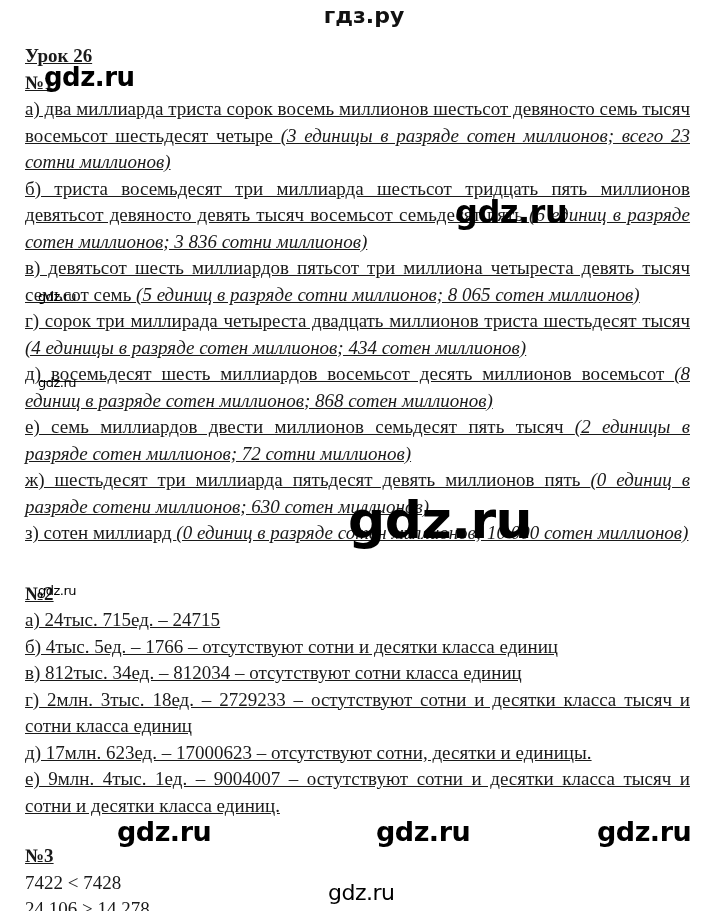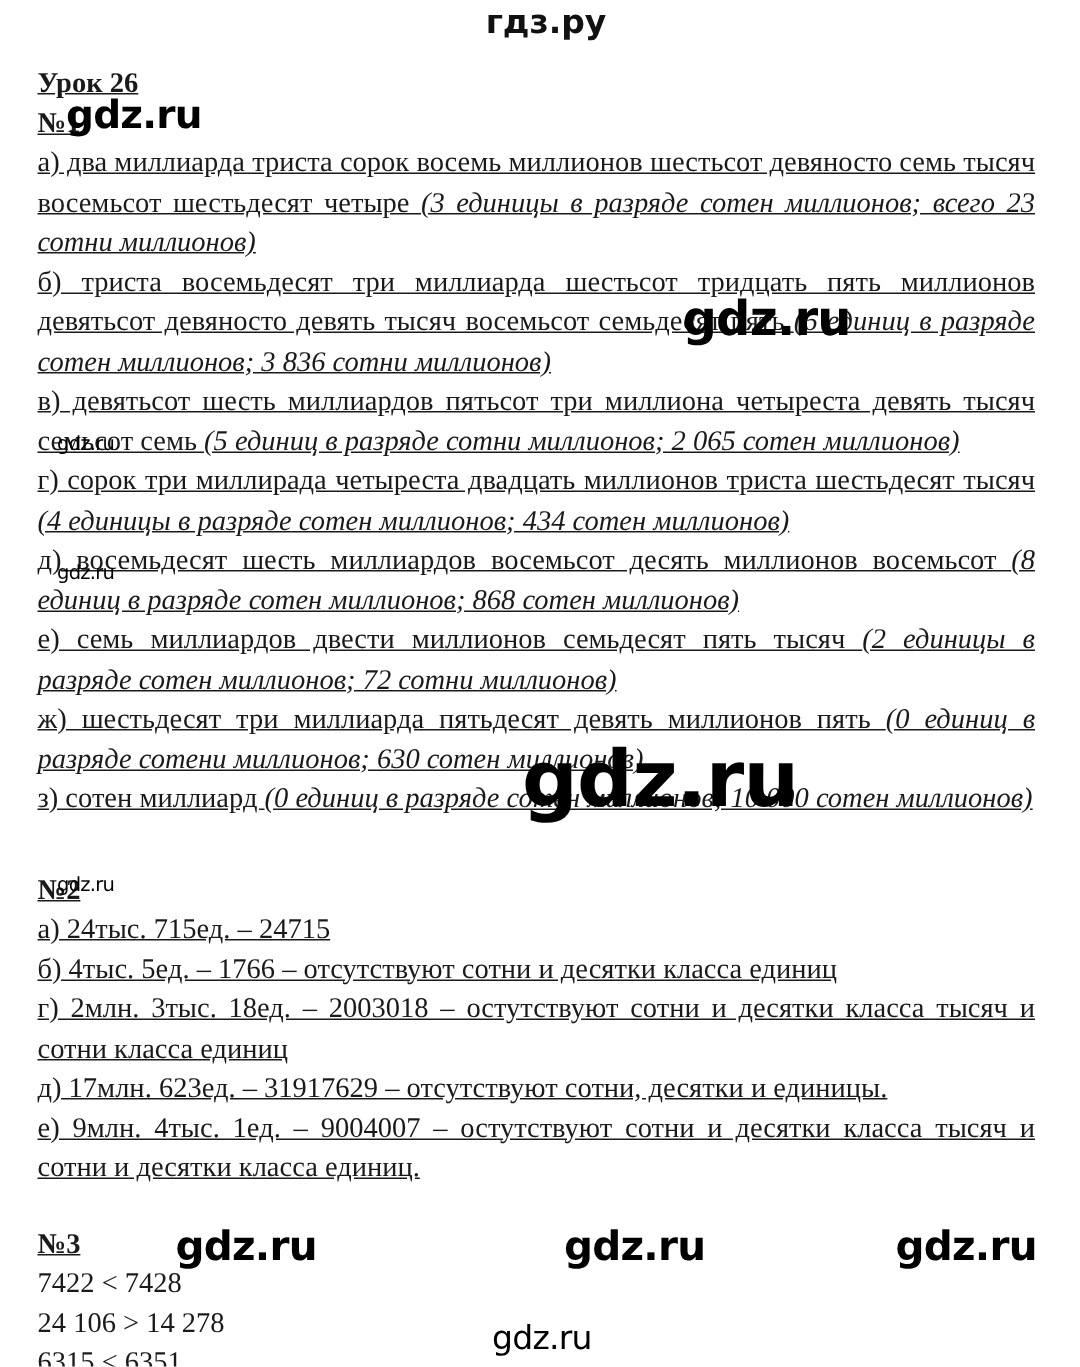--- a/index.html
+++ b/index.html
@@ -29,36 +29,37 @@
 
 <div class="site-title">гдз.ру</div>
 
 <div class="doc">
   <p class="h">Урок 26</p>
   <p class="h">№1</p>
 
   <section>
     <p><span>а) два миллиарда триста сорок восемь миллионов шестьсот девяносто семь тысяч восемьсот шестьдесят четыре </span><span class="it">(3 единицы в разряде сотен миллионов; всего 23 сотни миллионов)</span></p>
     <p><span>б) триста восемьдесят три миллиарда шестьсот тридцать пять миллионов девятьсот девяносто девять тысяч восемьсот семьдесят пять </span><span class="it">(6 единиц в разряде сотен миллионов; 3 836 сотни миллионов)</span></p>
-    <p><span>в) девятьсот шесть миллиардов пятьсот три миллиона четыреста девять тысяч семьсот семь </span><span class="it">(5 единиц в разряде сотни миллионов; 2 065 сотен миллионов)</span></p>
+    <p><span>в) девятьсот шесть миллиардов пятьсот три миллиона четыреста девять тысяч семьсот семь </span><span class="it">(5 единиц в разряде сотни миллионов; 8 065 сотен миллионов)</span></p>
     <p><span>г) сорок три миллирада четыреста двадцать миллионов триста шестьдесят тысяч </span><span class="it">(4 единицы в разряде сотен миллионов; 434 сотен миллионов)</span></p>
     <p><span>д) восемьдесят шесть миллиардов восемьсот десять миллионов восемьсот </span><span class="it">(8 единиц в разряде сотен миллионов; 868 сотен миллионов)</span></p>
     <p><span>е) семь миллиардов двести миллионов семьдесят пять тысяч </span><span class="it">(2 единицы в разряде сотен миллионов; 72 сотни миллионов)</span></p>
     <p><span>ж) шестьдесят три миллиарда пятьдесят девять миллионов пять </span><span class="it">(0 единиц в разряде сотени миллионов; 630 сотен миллионов)</span></p>
     <p><span>з) сотен миллиард </span><span class="it">(0 единиц в разряде сотен миллионов; 10 000 сотен миллионов)</span></p>
   </section>
 
   <div class="gap" style="height:34px"></div>
 
   <p class="h">№2</p>
   <section>
     <p>а) 24тыс. 715ед. – 24715</p>
     <p>б) 4тыс. 5ед. – 1766 – отсутствуют сотни и десятки класса единиц</p>
-    <p>г) 2млн. 3тыс. 18ед. – 2003018 – остутствуют сотни и десятки класса тысяч и сотни класса единиц</p>
-    <p>д) 17млн. 623ед. – 31917629 – отсутствуют сотни, десятки и единицы.</p>
+    <p>в) 812тыс. 34ед. – 812034 – отсутствуют сотни класса единиц</p>
+    <p>г) 2млн. 3тыс. 18ед. – 2729233 – остутствуют сотни и десятки класса тысяч и сотни класса единиц</p>
+    <p>д) 17млн. 623ед. – 17000623 – отсутствуют сотни, десятки и единицы.</p>
     <p>е) 9млн. 4тыс. 1ед. – 9004007 – остутствуют сотни и десятки класса тысяч и сотни и десятки класса единиц.</p>
   </section>
 
   <div class="gap" style="height:24px"></div>
 
   <p class="h">№3</p>
   <section>
     <div class="cmp-row">
       <span>7422 &lt; 7428</span>
       <span>24 106 &gt; 14 278</span>

